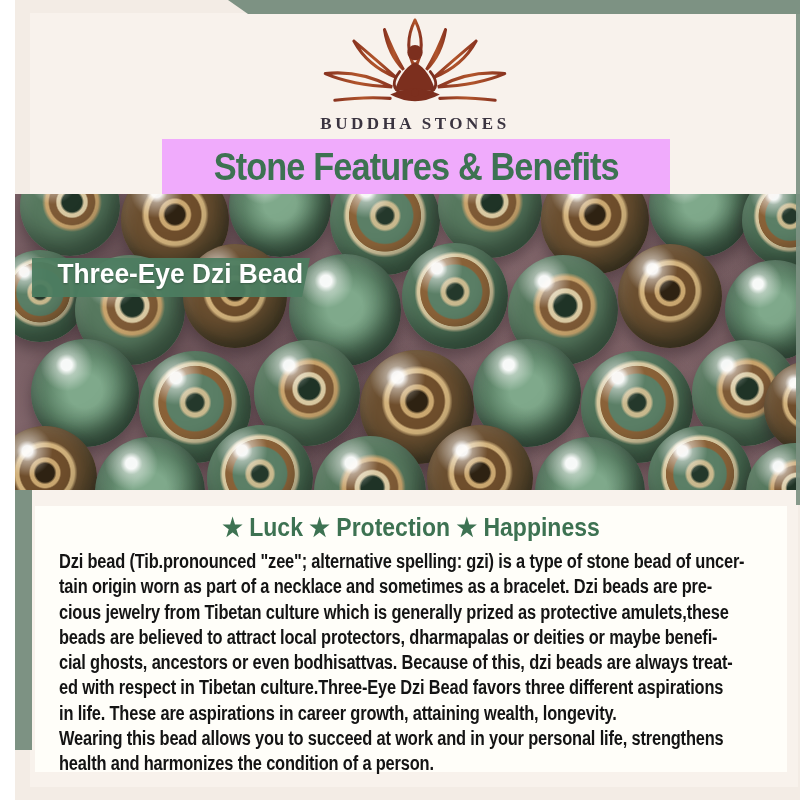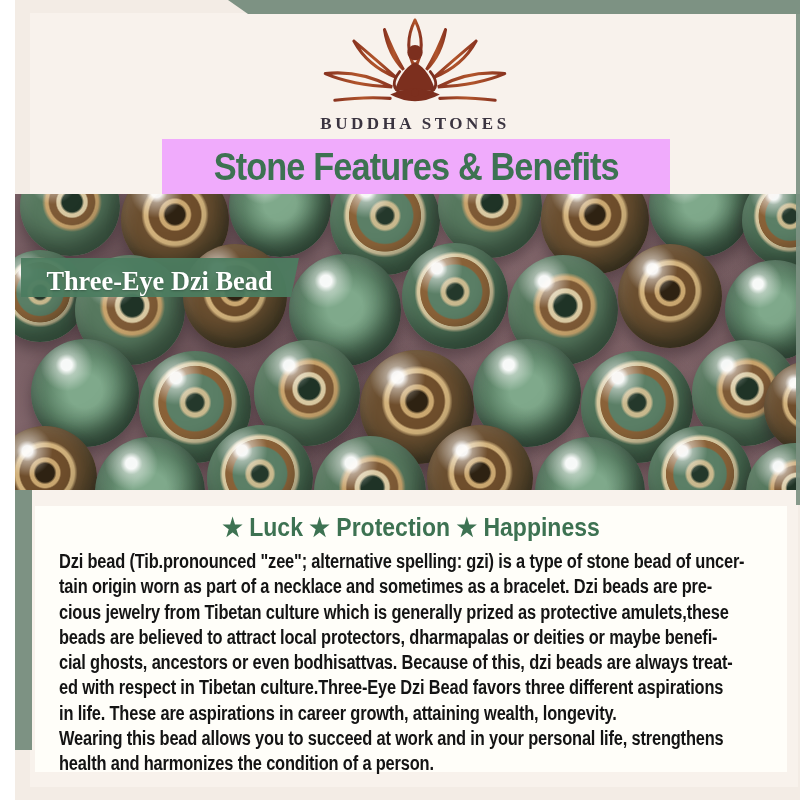--- a/index.html
+++ b/index.html
@@ -50,24 +50,24 @@
       radial-gradient(circle at 72% 62%, rgba(128,98,102,.55), transparent 46%),
       radial-gradient(circle at 45% 88%, rgba(66,48,54,.5), transparent 40%),
       radial-gradient(circle at 92% 15%, rgba(70,55,58,.4), transparent 38%);
   }
   .bead{ position:absolute; border-radius:50%;
     box-shadow: inset -10px -14px 22px rgba(14,24,17,.52),
                 inset 6px 8px 14px rgba(255,255,255,.10),
                 0 8px 14px rgba(48,34,40,.45);
   }
   .ribbon{
-    position:absolute; left:6px; top:258px; height:39px; width:278px; z-index:7;
+    position:absolute; left:17px; top:258px; height:39px; width:278px; z-index:7;
     background:rgba(76,124,96,0.95);
     clip-path:polygon(0 0, 278px 0, 270px 39px, 0 39px);
-    display:flex; align-items:flex-end;font-family:Liberation Serif, serif;
+    display:flex; align-items:flex-start;
   }
   .ribbon-text{
     color:#ffffff; font-weight:bold; font-size:28px; padding-left:27px;
     white-space:nowrap; transform:scaleX(0.94); transform-origin:left center;
     text-shadow:0 1px 2px rgba(0,0,0,.25);
   }
 
   
   .content{
     position:absolute; left:20px; top:506px; width:752px; height:266px;

